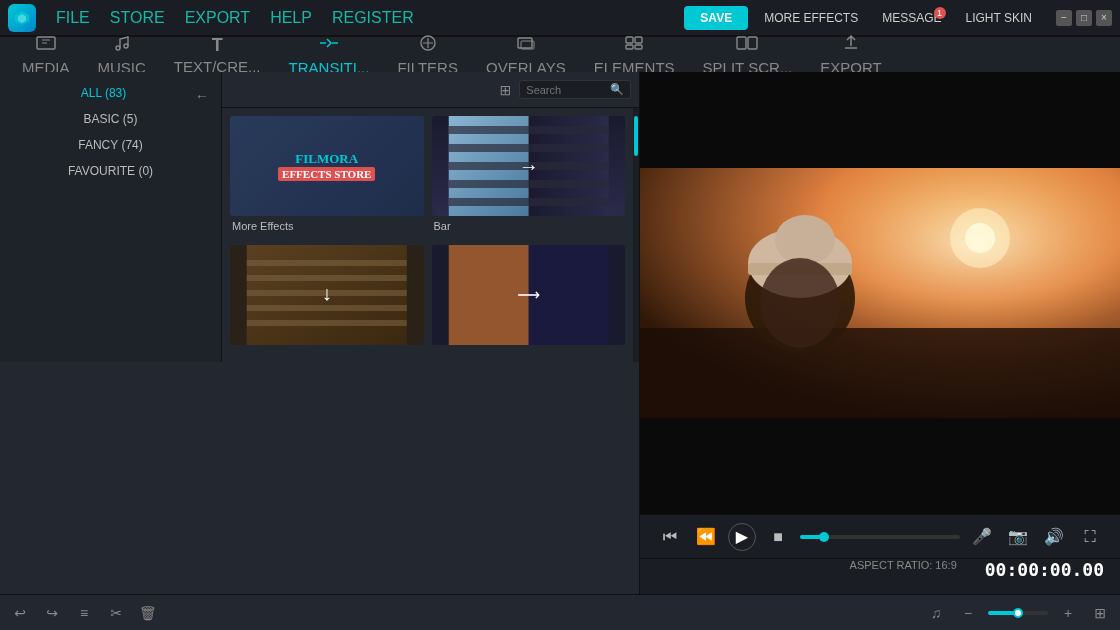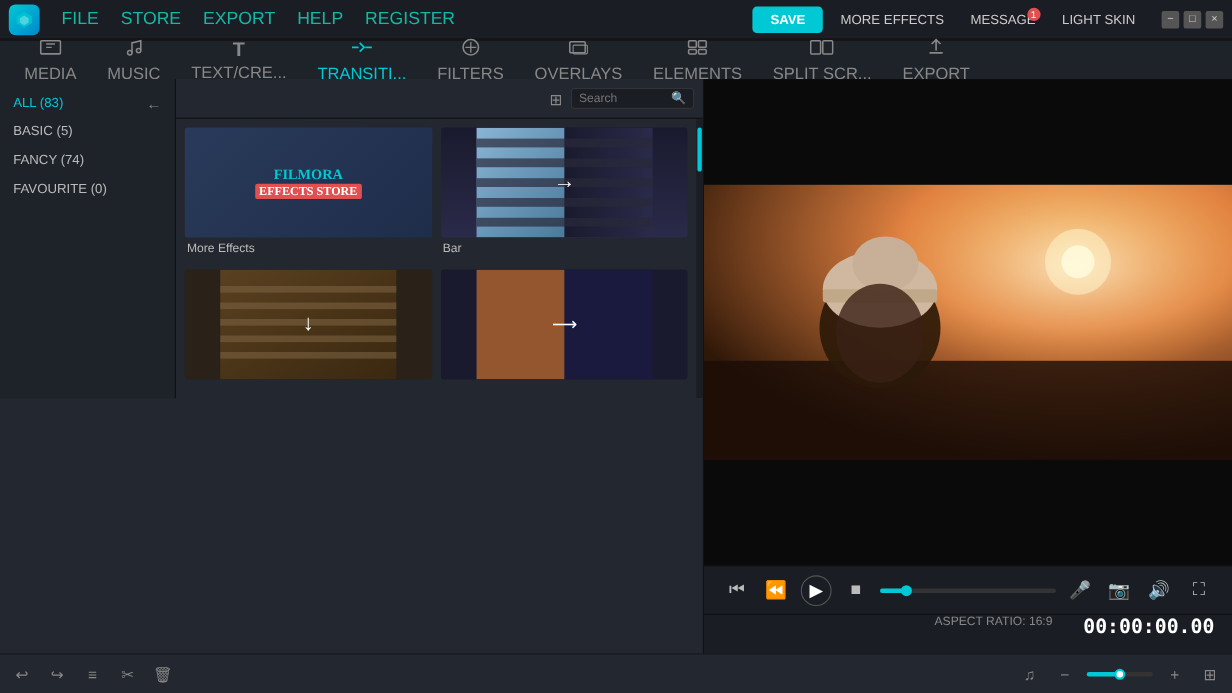--- a/index.html
+++ b/index.html
@@ -106,24 +106,25 @@
       background: #23272f;
       border-right: 1px solid #111;
     }
 
     
     .panel-top {
       display: flex;
       height: 290px;
     }
     .category-list {
-      width: 160px;
+      width: 222px;
       background: #1e2229;
       padding: 8px 0;
       border-right: 1px solid #111;
+      text-align: center;
     }
     .category-item {
       padding: 6px 12px;
       cursor: pointer;
       font-size: 12px;
       color: #bbb;
     }
     .category-item.active { color: #00c8d4; }
     .category-back {
       float: right;

